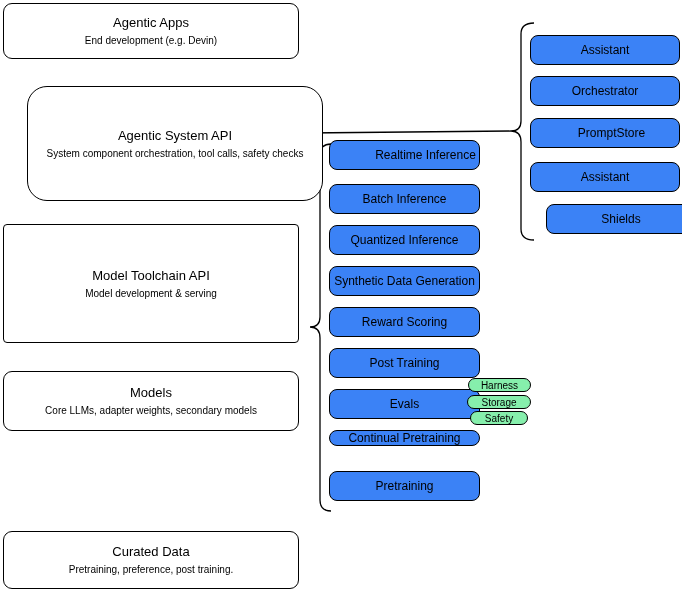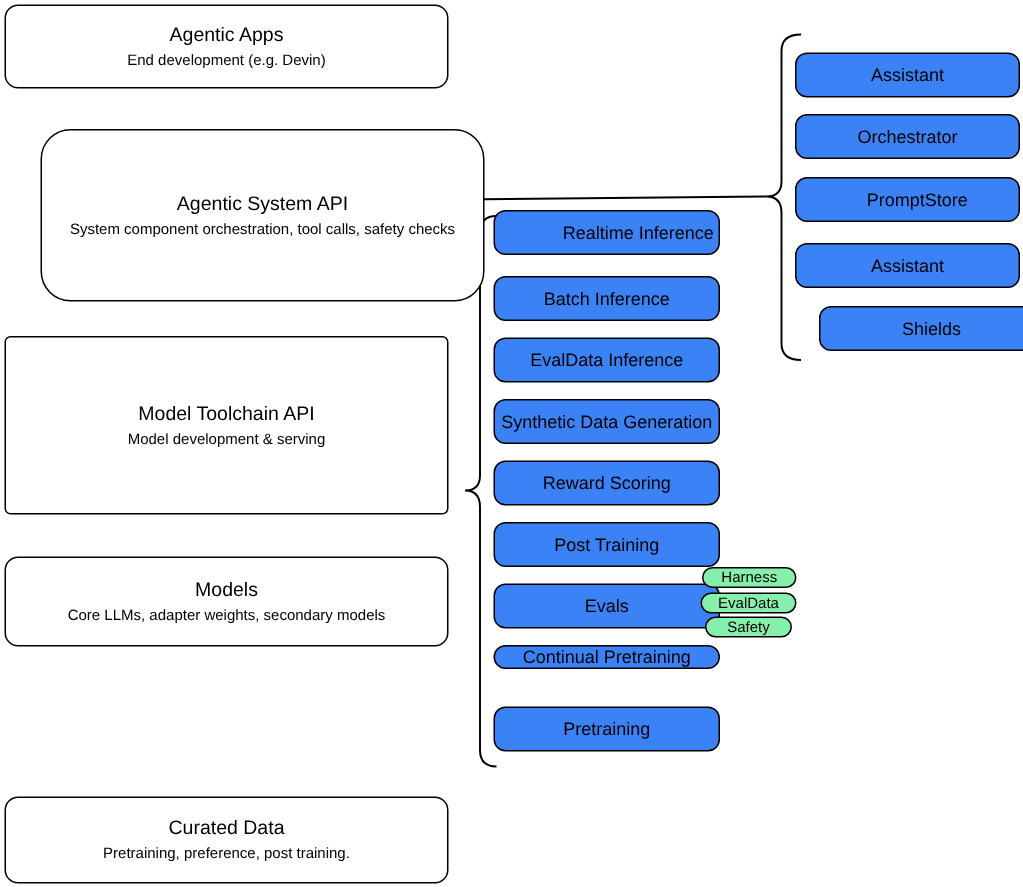--- a/index.html
+++ b/index.html
@@ -105,30 +105,30 @@
   </div>
 
 
   <div class="node" style="left:3px; top:531px; width:296px; height:58px; border-radius:9px;">
     <div class="title">Curated Data</div>
     <div class="subtitle">Pretraining, preference, post training.</div>
   </div>
 
   <div class="smallnode" style="left:329px; top:140px; width:151px; height:30px;padding-left:42px;">Realtime Inference</div>
   <div class="smallnode" style="left:329px; top:184px; width:151px; height:30px;">Batch Inference</div>
-  <div class="smallnode" style="left:329px; top:225px; width:151px; height:30px;">EvalData Inference</div>
+  <div class="smallnode" style="left:329px; top:225px; width:151px; height:30px;">Quantized Inference</div>
   <div class="smallnode" style="left:329px; top:266px; width:151px; height:30px;">Synthetic Data Generation</div>
   <div class="smallnode" style="left:329px; top:307px; width:151px; height:30px;">Reward Scoring</div>
   <div class="smallnode" style="left:329px; top:348px; width:151px; height:30px;">Post Training</div>
   <div class="smallnode" style="left:329px; top:389px; width:151px; height:30px;">Evals</div>
   <div class="smallnode" style="left:329px; top:430px; width:151px; height:16px;">Continual Pretraining</div>
   <div class="smallnode" style="left:329px; top:471px; width:151px; height:30px;">Pretraining</div>
 
   <div class="pill" style="left:468px; top:378px; width:63px; height:14px;">Harness</div>
-  <div class="pill" style="left:467px; top:395px; width:64px; height:14px;">EvalData</div>
+  <div class="pill" style="left:467px; top:395px; width:64px; height:14px;">Storage</div>
   <div class="pill" style="left:470px; top:411px; width:58px; height:14px;">Safety</div>
 
   <div class="smallnode" style="left:530px; top:35px; width:150px; height:30px;">Assistant</div>
   <div class="smallnode" style="left:530px; top:76px; width:150px; height:30px;">Orchestrator</div>
   <div class="smallnode" style="left:530px; top:118px; width:150px; height:30px;padding-left:13px;">PromptStore</div>
   <div class="smallnode" style="left:530px; top:162px; width:150px; height:30px;">Assistant</div>
   <div class="smallnode" style="left:546px; top:204px; width:150px; height:30px;">Shields</div>
 
 </div>
 

